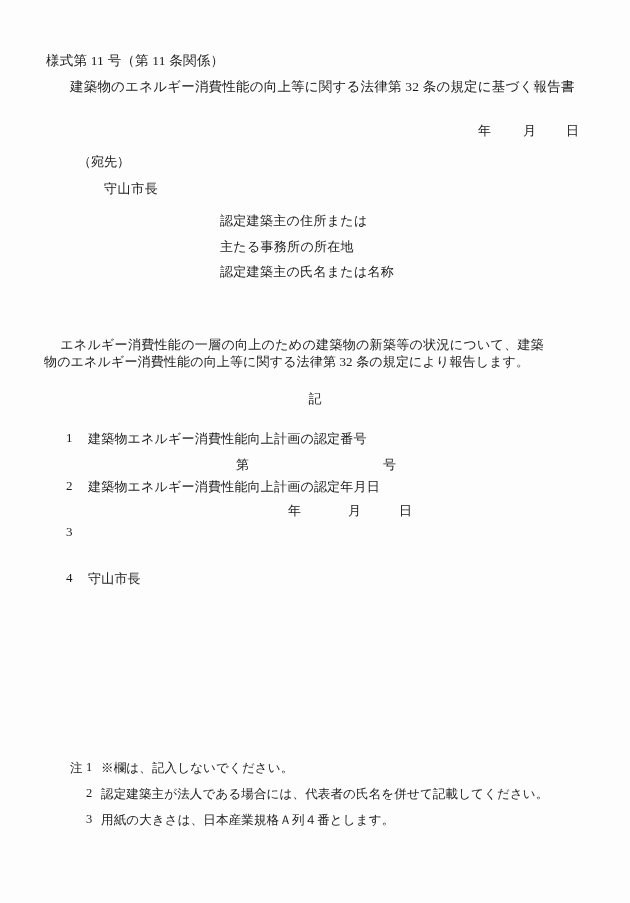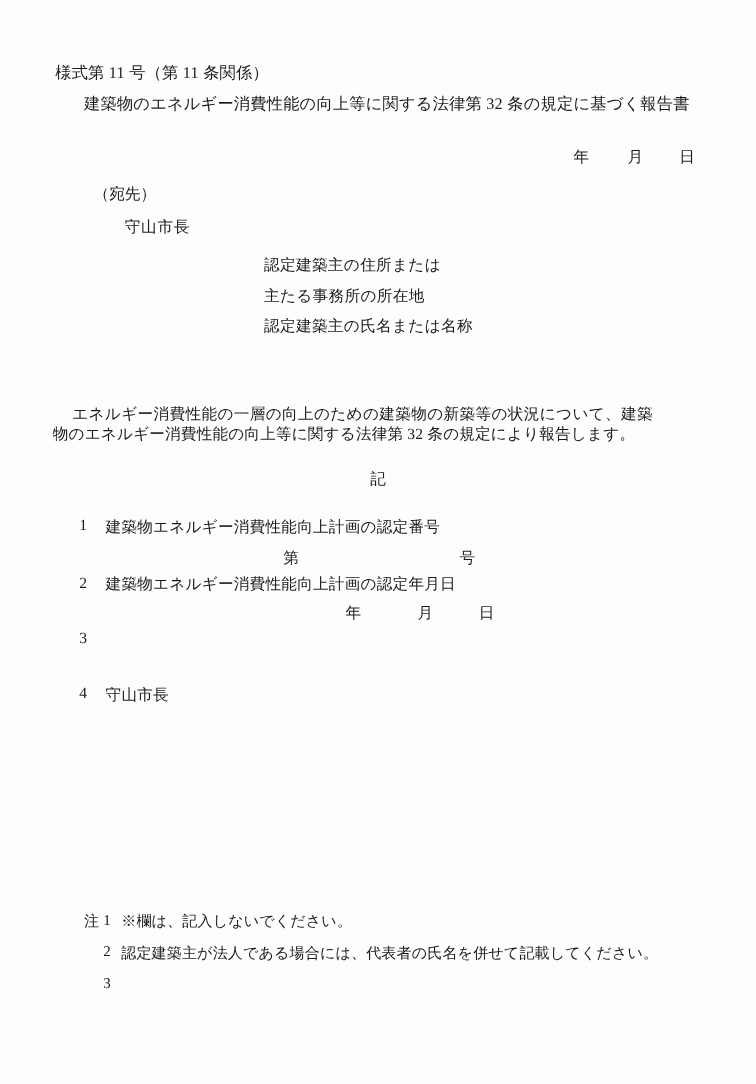--- a/index.html
+++ b/index.html
@@ -158,14 +158,15 @@
   <div class="abs item-num row4">4</div>
   <div class="abs item-text row4">守山市長</div>
 
 
   <div class="abs note-head">注</div>
   <div class="abs note-num n1">1</div>
   <div class="abs note-text n1">※欄は、記入しないでください。</div>
   <div class="abs note-num n2">2</div>
   <div class="abs note-text n2">認定建築主が法人である場合には、代表者の氏名を併せて記載してください。</div>
   <div class="abs note-num n3">3</div>
+  <div class="abs note-text n3">用紙の大きさは、日本産業規格Ａ列４番とします。</div>
 
 </div>
 
 </body></html>

